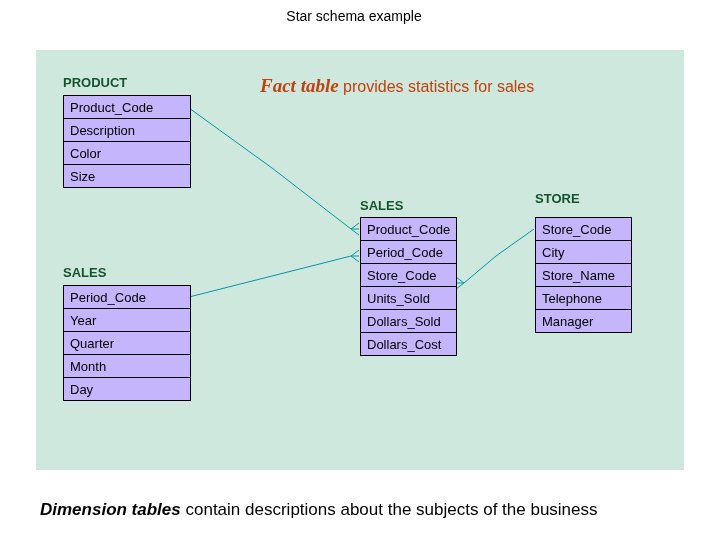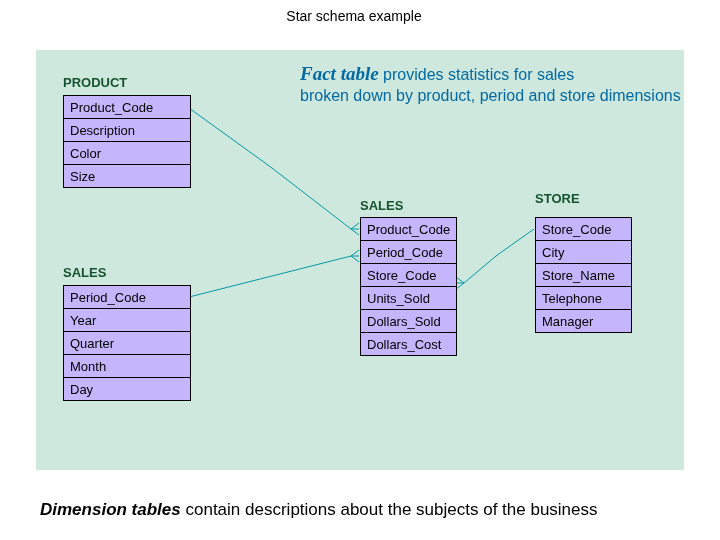--- a/index.html
+++ b/index.html
@@ -24,26 +24,25 @@
     position: absolute;
     left: 36px;
     top: 50px;
     width: 648px;
     height: 420px;
     background: #cee8de;
   }
   .callout {
     position: absolute;
     left: 260px;
-    top: 62px;
+    top: 74px;
     width: 395px;
     font-size: 16px;
-    color: #0369a1;
+    color: #c2410c;
     line-height: 1.25;
-    margin-left: 40px;
   }
   .callout .ft-label {
     font-weight: bold;
     font-style: italic;
     font-family: "Times New Roman", Times, serif;
     font-size: 19px;
   }
   .footer {
     position: absolute;
     left: 40px;
@@ -150,18 +149,17 @@
 <div class="tbl" style="left:535px; top:217px; width:95px;">
   <div class="row">Store_Code</div>
   <div class="row">City</div>
   <div class="row">Store_Name</div>
   <div class="row">Telephone</div>
   <div class="row">Manager</div>
 </div>
 
 <div class="callout">
   <span class="ft-label">Fact table</span><span> provides statistics for sales</span><br>
-  <span>broken down by product, period and store dimensions</span>
 </div>
 
 <div class="footer">
   <span class="dt-label">Dimension tables</span><span> contain descriptions about the subjects of the business</span>
 </div>
 
 </body></html>

